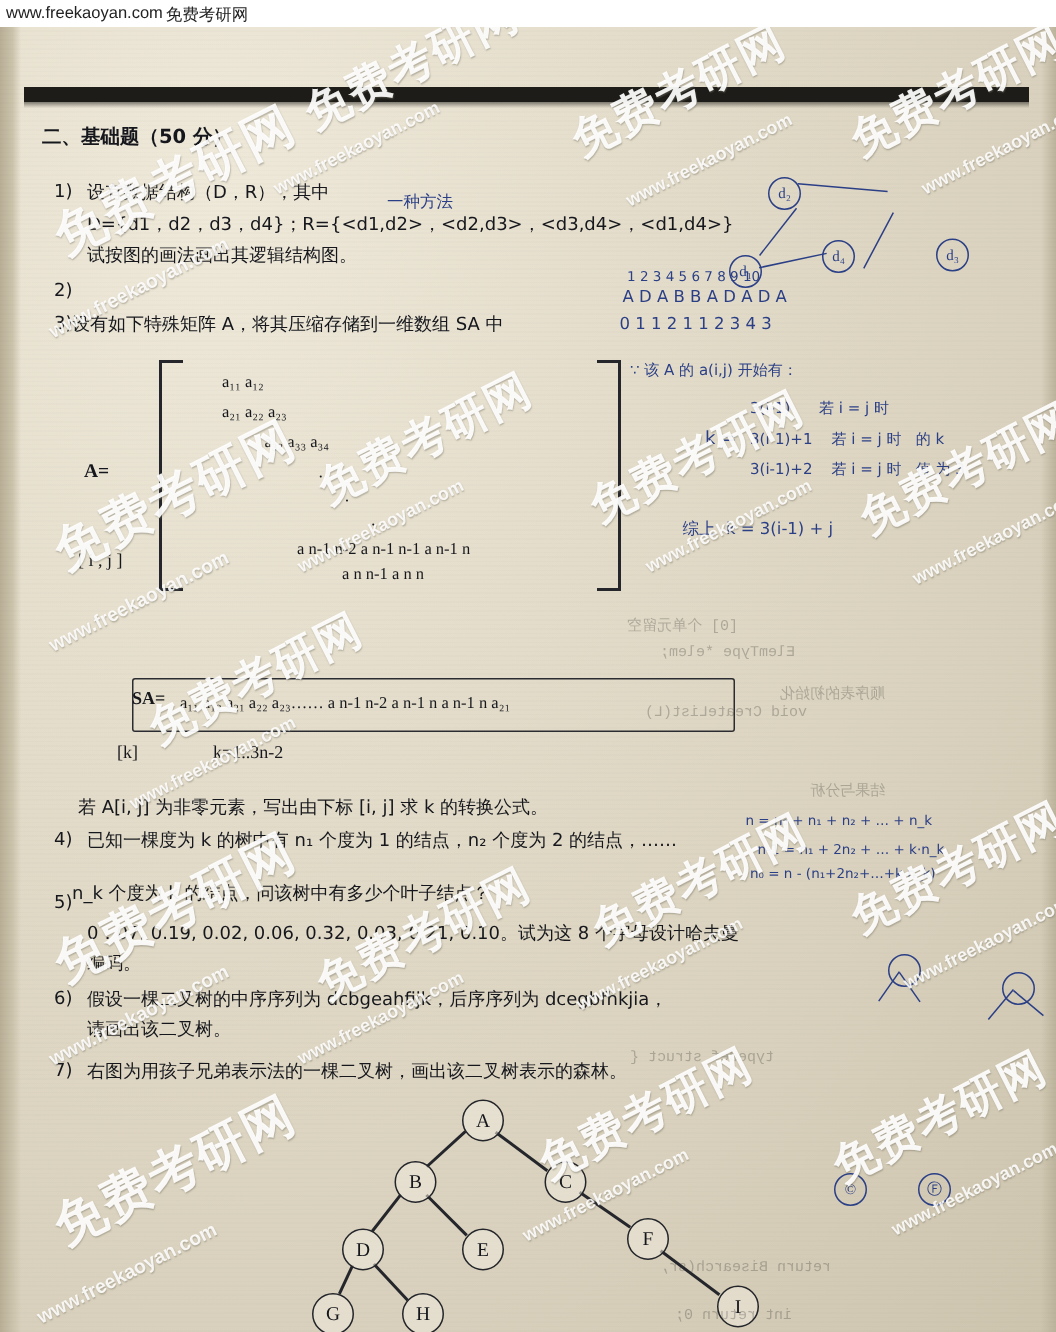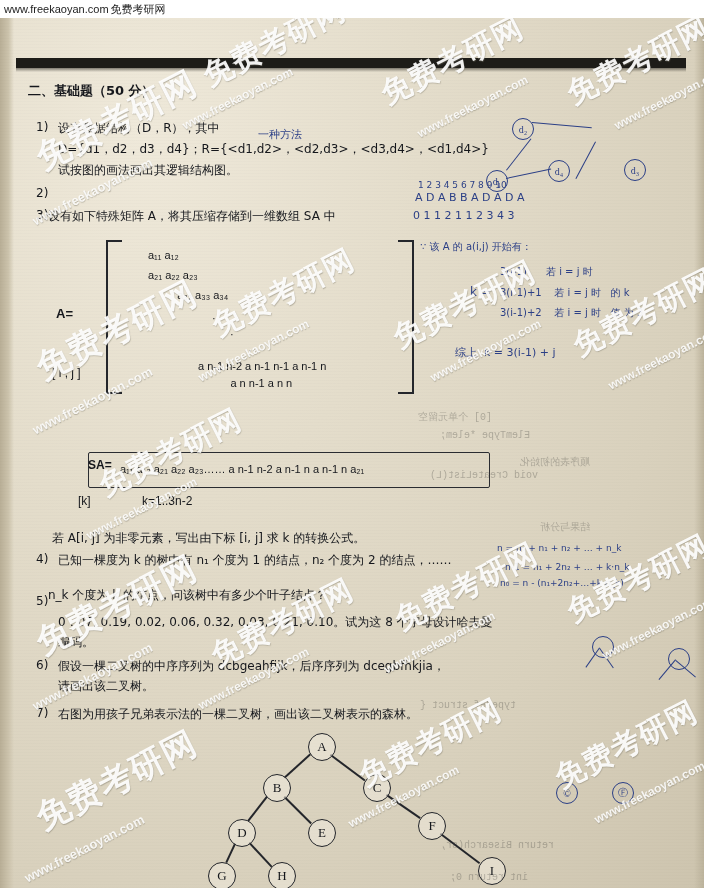--- a/index.html
+++ b/index.html
@@ -94,21 +94,21 @@
 
   
   #content {
     position: absolute;
     inset: 0;
     z-index: 5;
     color: #16181d;
   }
   .txt {
     position: absolute;
-    font-family: Liberation Sans, sans-serif;
+    font-family: Liberation Serif, serif;
     color: #15171c;
     white-space: pre;
   }
   .cjk { font-family: "DejaVu Sans", sans-serif; }
   .b { font-weight: bold; }
   .sz13 { font-size: 13px; }
   .sz12 { font-size: 12px; }
   .sz11 { font-size: 11px; }
 
   

